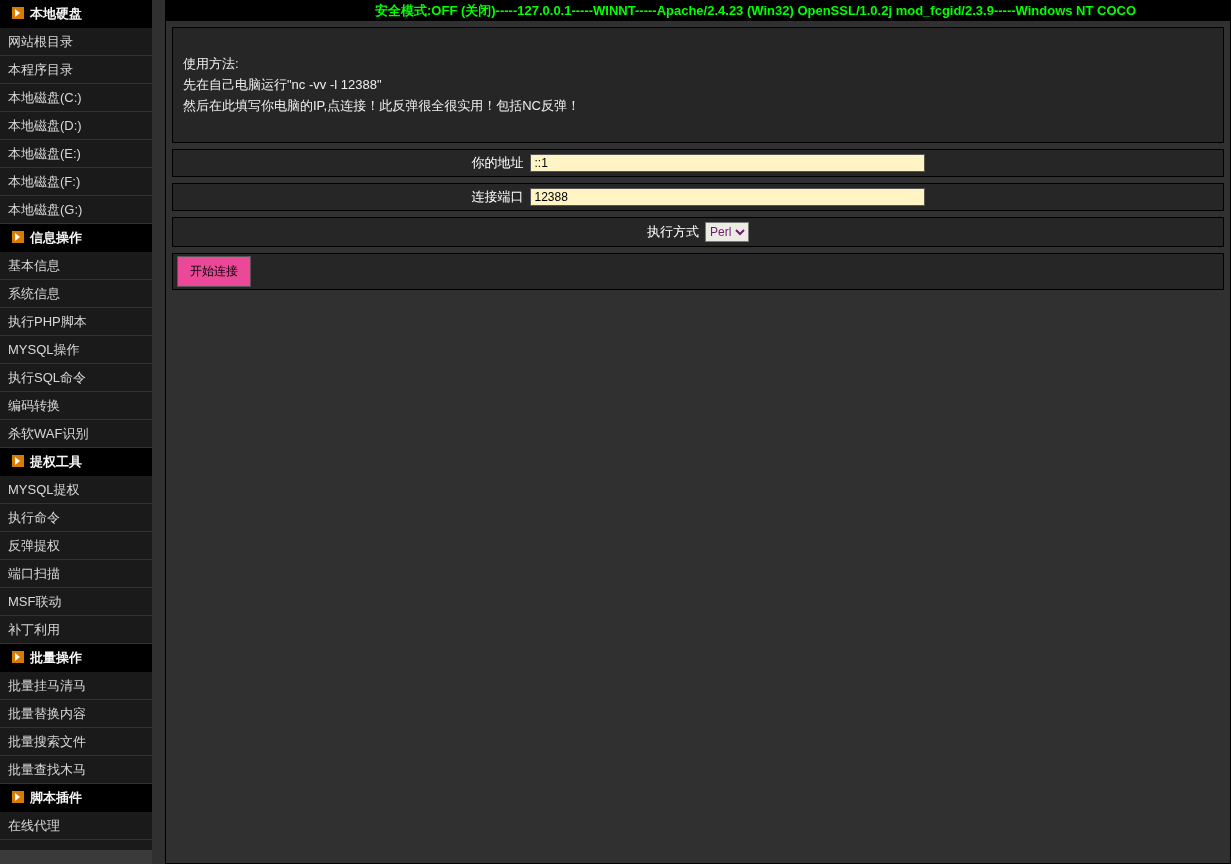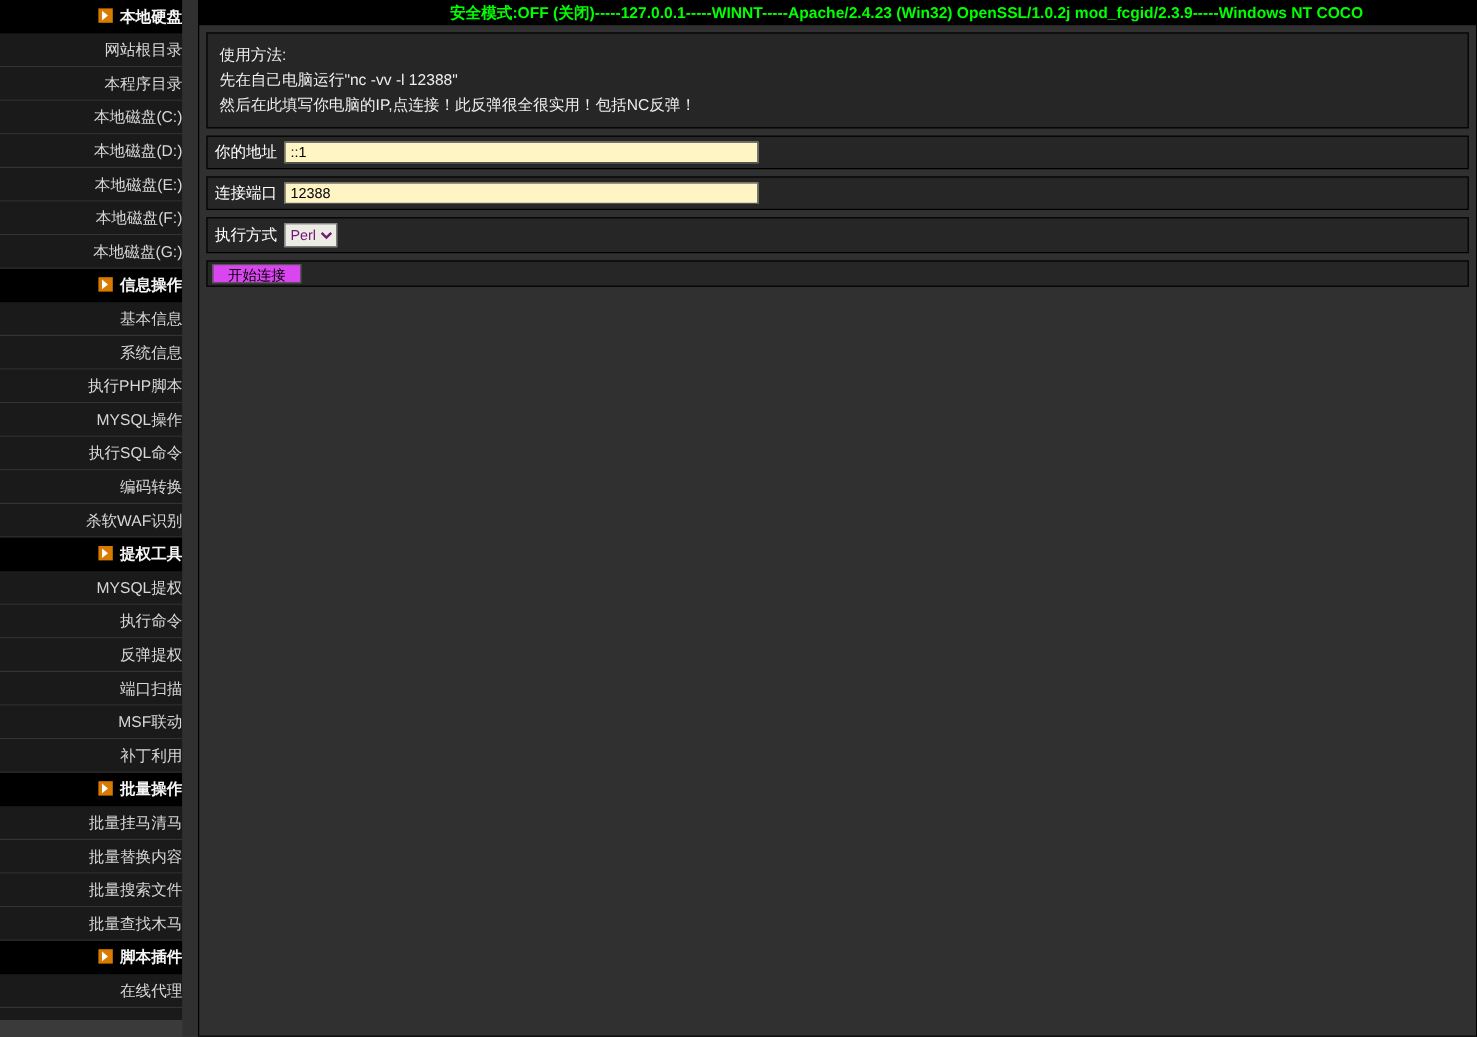--- a/index.html
+++ b/index.html
@@ -23,21 +23,20 @@
     padding: 2px 0 0 210px;
     white-space: nowrap;
     overflow: hidden;
   }
   .sidebar {
     position: absolute;
     top: 0; left: 0; bottom: 14px;
     width: 152px;
     background: #1a1a1a;
     overflow-y: auto;
-    text-align: right;
   }
   .sb-scroll-right {
     position: absolute;
     top: 0; left: 152px; bottom: 0;
     width: 13px;
     background: #303030;
   }
   .sb-group {
     height: 28px;
     line-height: 28px;
@@ -63,49 +62,50 @@
     width: 0; height: 0;
     border-left: 5px solid #fff;
     border-top: 4px solid transparent;
     border-bottom: 4px solid transparent;
   }
   .sb-item {
     height: 28px;
     line-height: 28px;
     background: #1a1a1a;
     color: #d8d8d8;
-    padding-left: 20px;
+    padding-left: 8px;
     border-bottom: 1px solid #333;
     cursor: pointer;
     font-size: 13px;
   }
   .main {
     position: absolute;
     top: 20px; left: 165px; right: 0; bottom: 0;
     background: #303030;
     border: 1px solid #000;
     padding: 6px;
   }
   .instr {
     border: 1px solid #000;
     background: #262626;
     color: #eee;
-    padding: 8px 10px;
+    padding: 26px 10px;
     font-size: 13px;
     line-height: 1.6;
     margin-bottom: 6px;
   }
   .row {
     display: flex;
     align-items: center;
     border: 1px solid #000;
     background: #262626;
     padding: 4px 6px;
     margin-bottom: 6px;
     gap: 6px;
+    justify-content: center;
   }
   .row-label {
     color: #fff;
     font-size: 13px;
     white-space: nowrap;
   }
   .txt {
     background: #fff4c4;
     border: 1px solid #555;
     height: 18px;
@@ -120,23 +120,23 @@
     height: 20px;
     font-size: 12px;
     color: #701a75;
   }
   .submit-row {
     border: 1px solid #000;
     background: #262626;
     padding: 2px 4px;
   }
   .btn {
-    background: #d946ef;
+    background: #ec4899;
     border: 1px solid #555;
-    height: 16px;
+    height: 31px;
     padding: 0 12px;
     font-size: 12px;
     color: #000;
     cursor: pointer;
   }
 </style>
 </head>
 <body>
 <div class="app">
 

